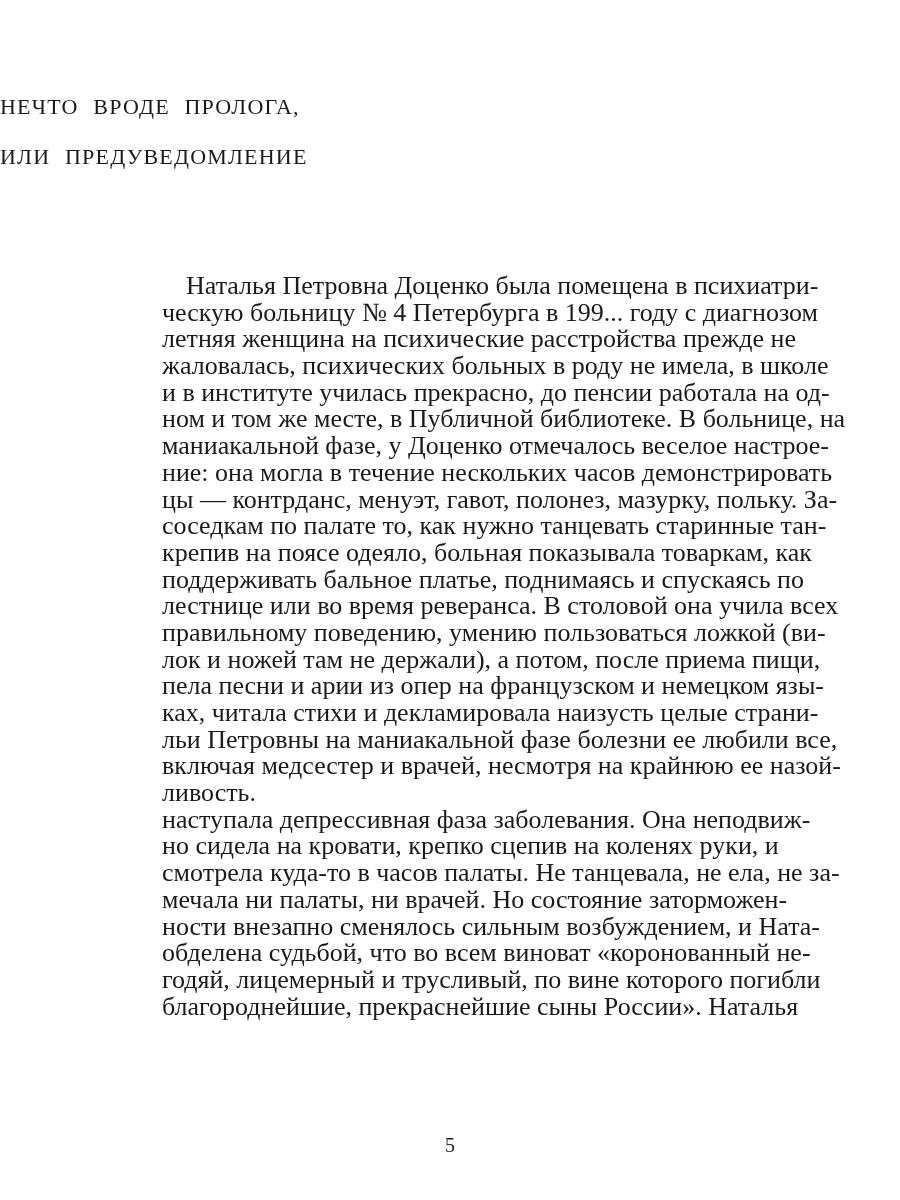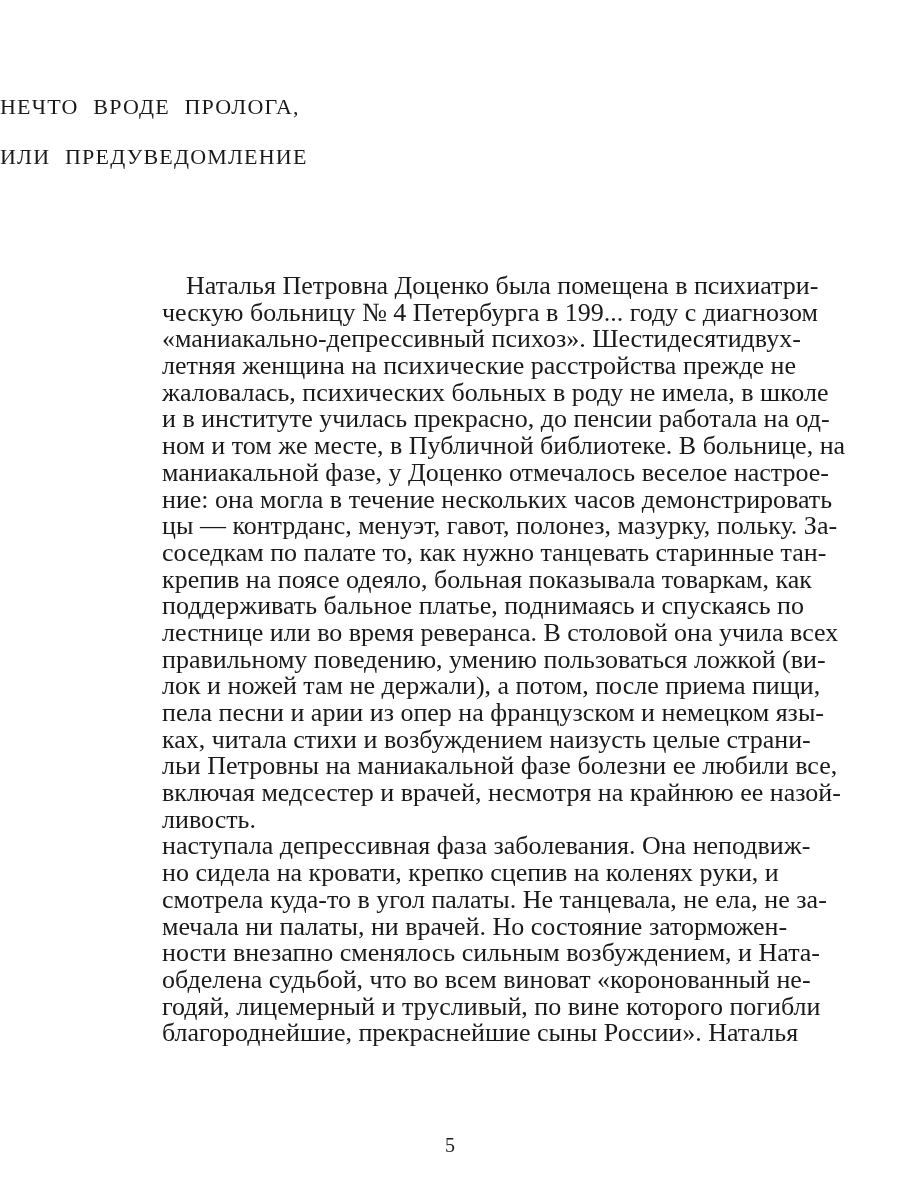--- a/index.html
+++ b/index.html
@@ -18,44 +18,43 @@
 <body>
 
 <div class="page">
   <div class="heading l1">НЕЧТО ВРОДЕ ПРОЛОГА,</div>
   <div class="heading l2">ИЛИ ПРЕДУВЕДОМЛЕНИЕ</div>
 
   <div class="body-text">
     <div>
       <span class="line indent">Наталья Петровна Доценко была помещена в психиатри-</span>
       <span class="line">ческую больницу № 4 Петербурга в 199... году с диагнозом</span>
-      <span class="line">«маниакально-депрессивный психоз». Шестидесятидвух-</span>
       <span class="line">летняя женщина на психические расстройства прежде не</span>
       <span class="line">жаловалась, психических больных в роду не имела, в школе</span>
       <span class="line">и в институте училась прекрасно, до пенсии работала на од-</span>
       <span class="line">ном и том же месте, в Публичной библиотеке. В больнице, на</span>
       <span class="line">маниакальной фазе, у Доценко отмечалось веселое настрое-</span>
       <span class="line">ние: она могла в течение нескольких часов демонстрировать</span>
       <span class="line">цы — контрданс, менуэт, гавот, полонез, мазурку, польку. За-</span>
       <span class="line">соседкам по палате то, как нужно танцевать старинные тан-</span>
       <span class="line">крепив на поясе одеяло, больная показывала товаркам, как</span>
       <span class="line">поддерживать бальное платье, поднимаясь и спускаясь по</span>
       <span class="line">лестнице или во время реверанса. В столовой она учила всех</span>
       <span class="line">правильному поведению, умению пользоваться ложкой (ви-</span>
       <span class="line">лок и ножей там не держали), а потом, после приема пищи,</span>
       <span class="line">пела песни и арии из опер на французском и немецком язы-</span>
-      <span class="line">ках, читала стихи и возбуждением наизусть целые страни-</span>
+      <span class="line">ках, читала стихи и декламировала наизусть целые страни-</span>
       <span class="line">льи Петровны на маниакальной фазе болезни ее любили все,</span>
       <span class="line">включая медсестер и врачей, несмотря на крайнюю ее назой-</span>
       <span class="line last">ливость.</span>
     </div>
     <div>
       <span class="line">наступала депрессивная фаза заболевания. Она неподвиж-</span>
       <span class="line">но сидела на кровати, крепко сцепив на коленях руки, и</span>
-      <span class="line">смотрела куда-то в угол палаты. Не танцевала, не ела, не за-</span>
+      <span class="line">смотрела куда-то в часов палаты. Не танцевала, не ела, не за-</span>
       <span class="line">мечала ни палаты, ни врачей. Но состояние заторможен-</span>
       <span class="line">ности внезапно сменялось сильным возбуждением, и Ната-</span>
       <span class="line">обделена судьбой, что во всем виноват «коронованный не-</span>
       <span class="line">годяй, лицемерный и трусливый, по вине которого погибли</span>
       <span class="line">благороднейшие, прекраснейшие сыны России». Наталья</span>
     </div>
   </div>
 
   <div class="page-number">5</div>
 </div>

